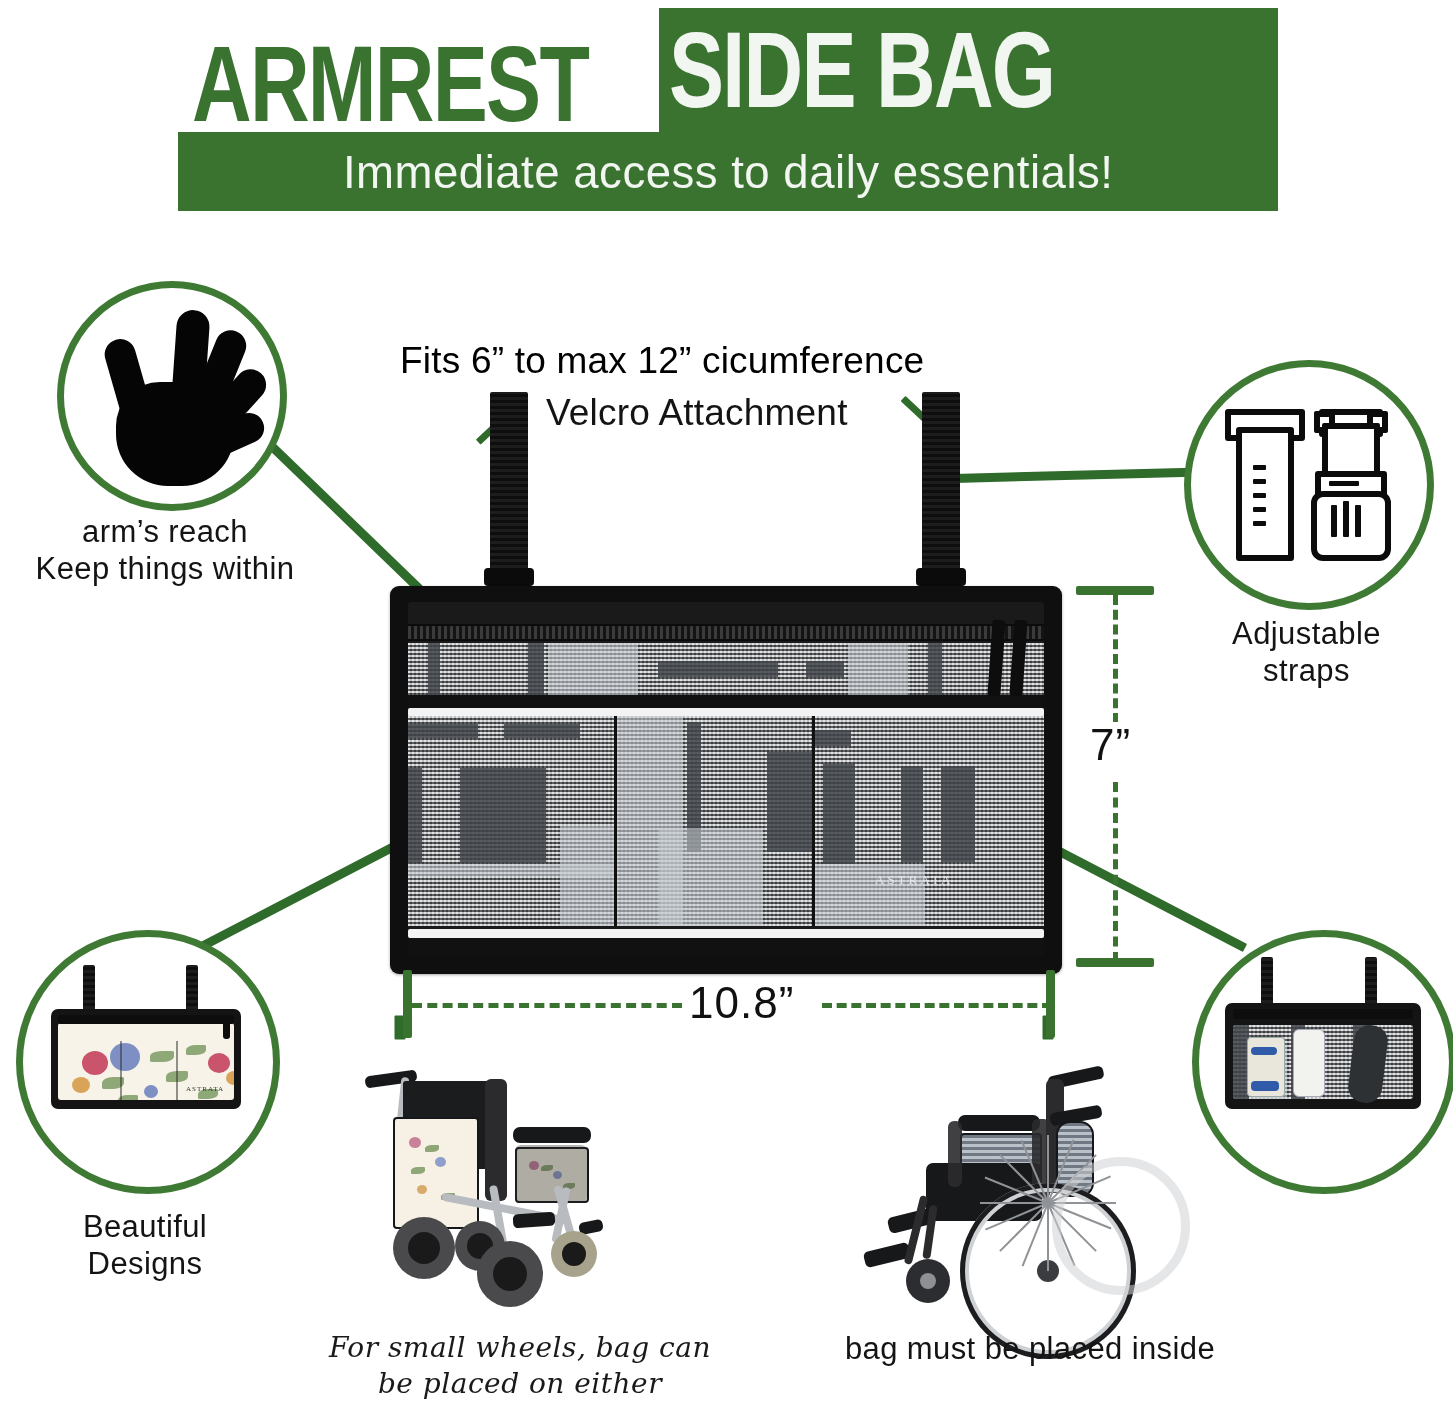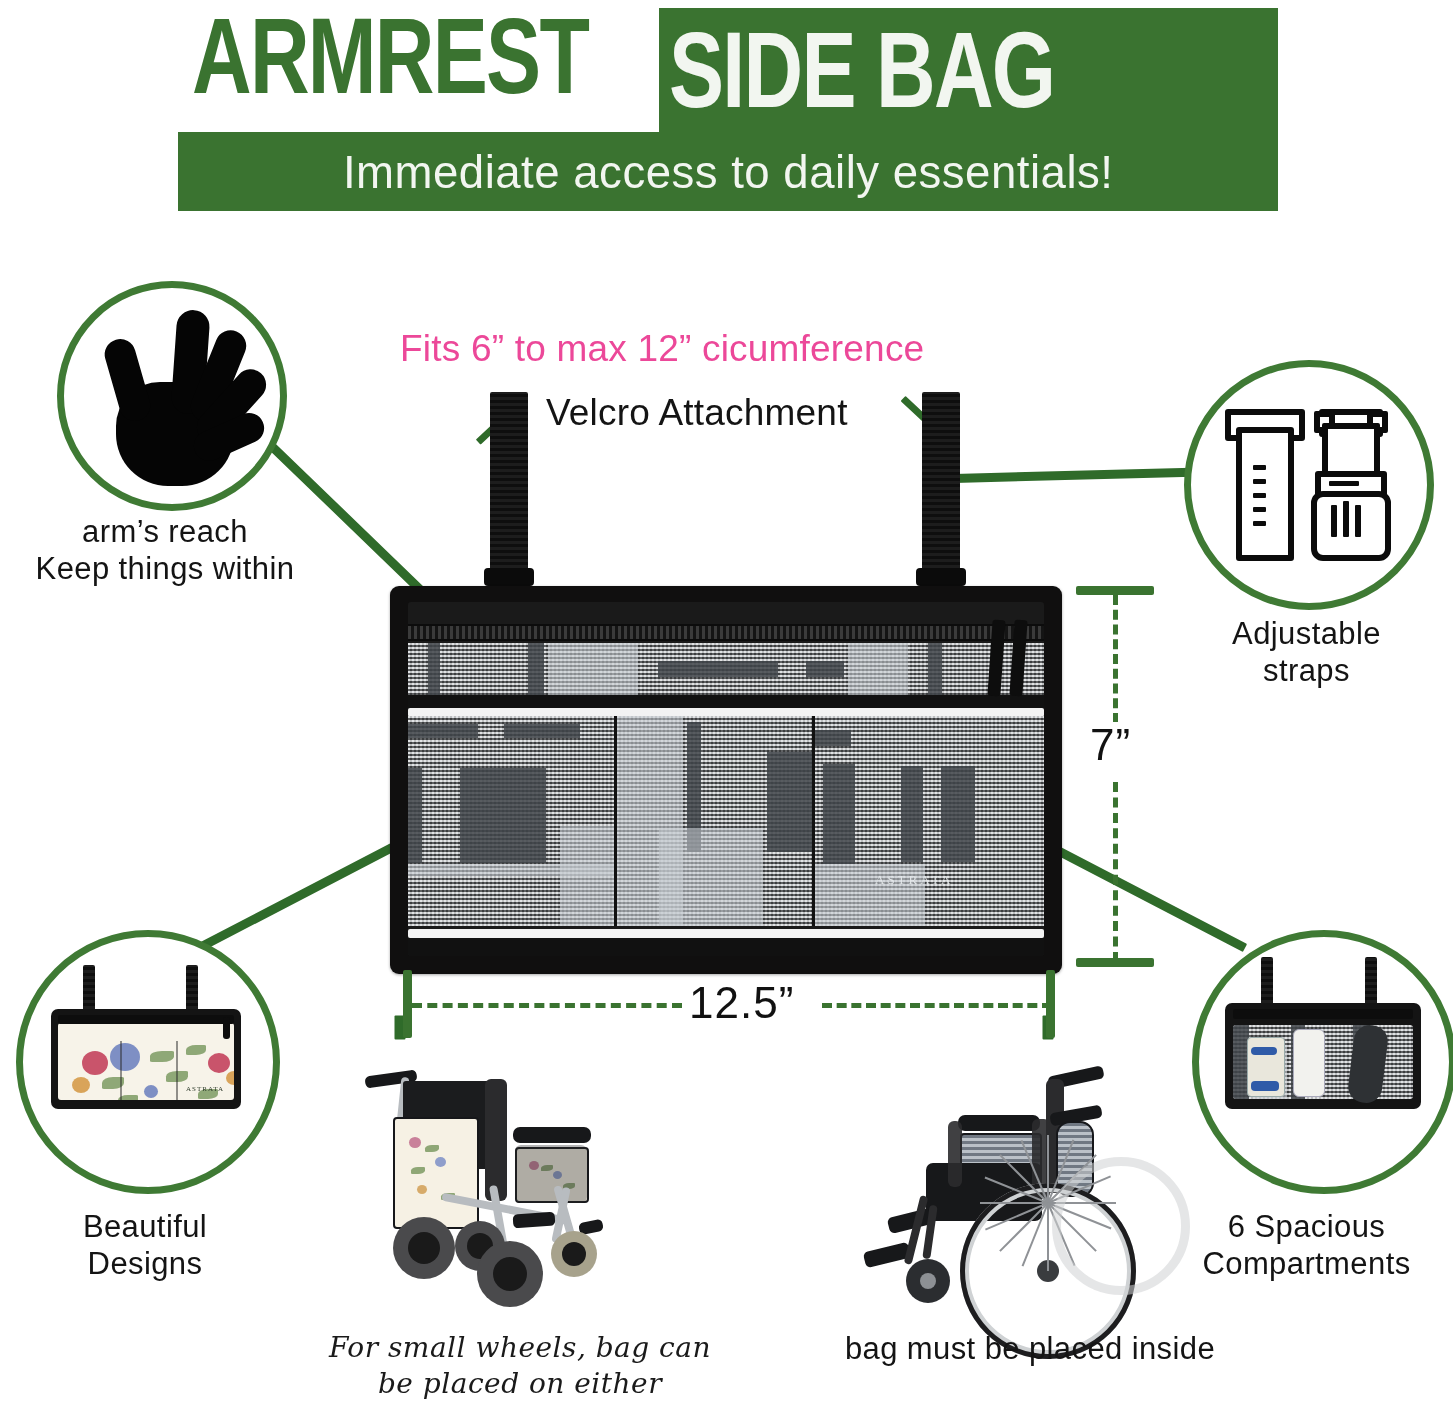--- a/index.html
+++ b/index.html
@@ -6,21 +6,21 @@
   body{
     width:1453px;height:1402px;position:relative;overflow:hidden;
     font-family:"Liberation Sans", sans-serif;
     color:#111;
   }
   .stage{position:absolute;left:0;top:0;width:1453px;height:1402px;}
 
   
   .hdr{position:absolute;left:178px;top:8px;width:1100px;height:203px;}
   .hdr-row{position:absolute;left:0;top:0;height:124px;width:100%;display:flex;align-items:stretch;}
-  .hdr-white{background:#ffffff;display:flex;align-items:flex-start;padding:0 6px 0 14px;}
+  .hdr-white{background:#ffffff;display:flex;align-items:flex-end;padding:0 6px 0 14px;}
   .hdr-green{background:#3a7330;display:flex;align-items:center;padding:0 14px 0 10px;flex:1;}
   .hdr-w1{
     font-family:"Liberation Sans", sans-serif;
     font-weight:700;font-size:96px;line-height:96px;
     color:#3a7330;letter-spacing:-2px;
     transform:scaleX(0.86) scaleY(1.12);transform-origin:left center;
   }
   .hdr-w2{
     font-family:"Liberation Sans", sans-serif;
     font-weight:700;font-size:96px;line-height:96px;
@@ -42,22 +42,22 @@
   .cap{
     position:absolute;text-align:center;color:#141414;
     font-size:31px;line-height:37px;font-family:"Liberation Sans", sans-serif;
     letter-spacing:0.4px;
   }
   .cap-script{
     font-family:"DejaVu Serif", serif;font-style:italic;font-size:28px;line-height:36px;
     letter-spacing:0.5px;color:#1a1a1a;
   }
   .lbl-green{
-    position:absolute;color:#ec4899;font-size:37px;line-height:42px;
-    font-family:"Liberation Sans", sans-serif;letter-spacing:0.2px;white-space:nowrap;
+    position:absolute;color:#000000;font-size:37px;line-height:42px;
+    font-family:"Liberation Sans", sans-serif;letter-spacing:0.2px;white-space:nowrap;margin-top:12px;
   }
   .lbl-black{
     position:absolute;color:#141414;font-size:37px;line-height:42px;
     font-family:"Liberation Sans", sans-serif;letter-spacing:0.2px;white-space:nowrap;
   }
 
   
   .circ{position:absolute;border-radius:50%;border:7px solid #3f7a34;background:#fff;
         display:flex;align-items:center;justify-content:center;overflow:hidden;}
 
@@ -269,21 +269,21 @@
   </div>
 
   <div class="dim-cap-h" style="left:1076px;top:586px;width:78px;"></div>
   <div class="dim-v-line" style="left:1113px;top:595px;height:128px;"></div>
   <div class="dim-txt" style="left:1083px;top:722px;">7”</div>
   <div class="dim-v-line" style="left:1113px;top:782px;height:180px;"></div>
   <div class="dim-cap-h" style="left:1076px;top:958px;width:78px;"></div>
 
   <div class="dim-cap-v" style="left:403px;top:970px;height:68px;"></div>
   <div class="dim-h-line" style="left:412px;top:1003px;width:270px;"></div>
-  <div class="dim-txt" style="left:682px;top:980px;">12.5”</div>
+  <div class="dim-txt" style="left:682px;top:980px;">10.8”</div>
   <div class="dim-h-line" style="left:822px;top:1003px;width:230px;"></div>
   <div class="dim-cap-v" style="left:1046px;top:970px;height:68px;"></div>
 
   <div class="circ" style="left:16px;top:930px;width:250px;height:250px;">
     <div style="position:relative;width:250px;height:250px;">
       <div class="strap" style="left:60px;top:28px;width:12px;height:50px;"></div>
       <div class="strap" style="left:163px;top:28px;width:12px;height:50px;"></div>
       <div class="fbag" style="left:28px;top:72px;width:190px;height:100px;">
         <div class="fbag-face" style="left:7px;top:14px;right:7px;bottom:9px;">
           <div class="flower" style="left:24px;top:28px;width:26px;height:24px;background:#c9546b;"></div>
@@ -326,24 +326,20 @@
 
         <div class="mitem" style="left:22px;top:34px;width:36px;height:58px;background:#e9e7dc;border:1px solid #9aa;"></div>
         <div class="mitem" style="left:26px;top:44px;width:26px;height:8px;background:#2f5ba8;"></div>
         <div class="mitem" style="left:26px;top:78px;width:28px;height:10px;background:#2f5ba8;"></div>
         <div class="mitem" style="left:68px;top:26px;width:30px;height:66px;background:#f2f2ee;border:1px solid #aab;border-radius:6px;"></div>
         <div class="mitem" style="left:126px;top:22px;width:34px;height:78px;background:#2e3134;border-radius:16px;transform:rotate(7deg);"></div>
         <div class="blk-trim" style="left:8px;top:6px;right:8px;height:10px;background:#0d0d0d;border-radius:2px;"></div>
       </div>
     </div>
   </div>
-  <div class="cap" style="left:1160px;top:1208px;width:293px;">
-    <div>6 Spacious</div>
-    <div>Compartments</div>
-  </div>
 
   <div class="wc" style="left:345px;top:1035px;width:310px;height:290px;">
 
     <div class="pad" style="left:20px;top:38px;width:52px;height:12px;transform:rotate(-8deg);"></div>
     <div class="tube" style="left:52px;top:42px;width:8px;height:86px;transform:rotate(6deg);"></div>
     <div class="pad" style="left:92px;top:48px;width:46px;height:11px;transform:rotate(-4deg);"></div>
 
     <div class="seatcloth" style="left:58px;top:46px;width:100px;height:88px;"></div>
     <div class="tube-d" style="left:140px;top:44px;width:22px;height:122px;"></div>
 

